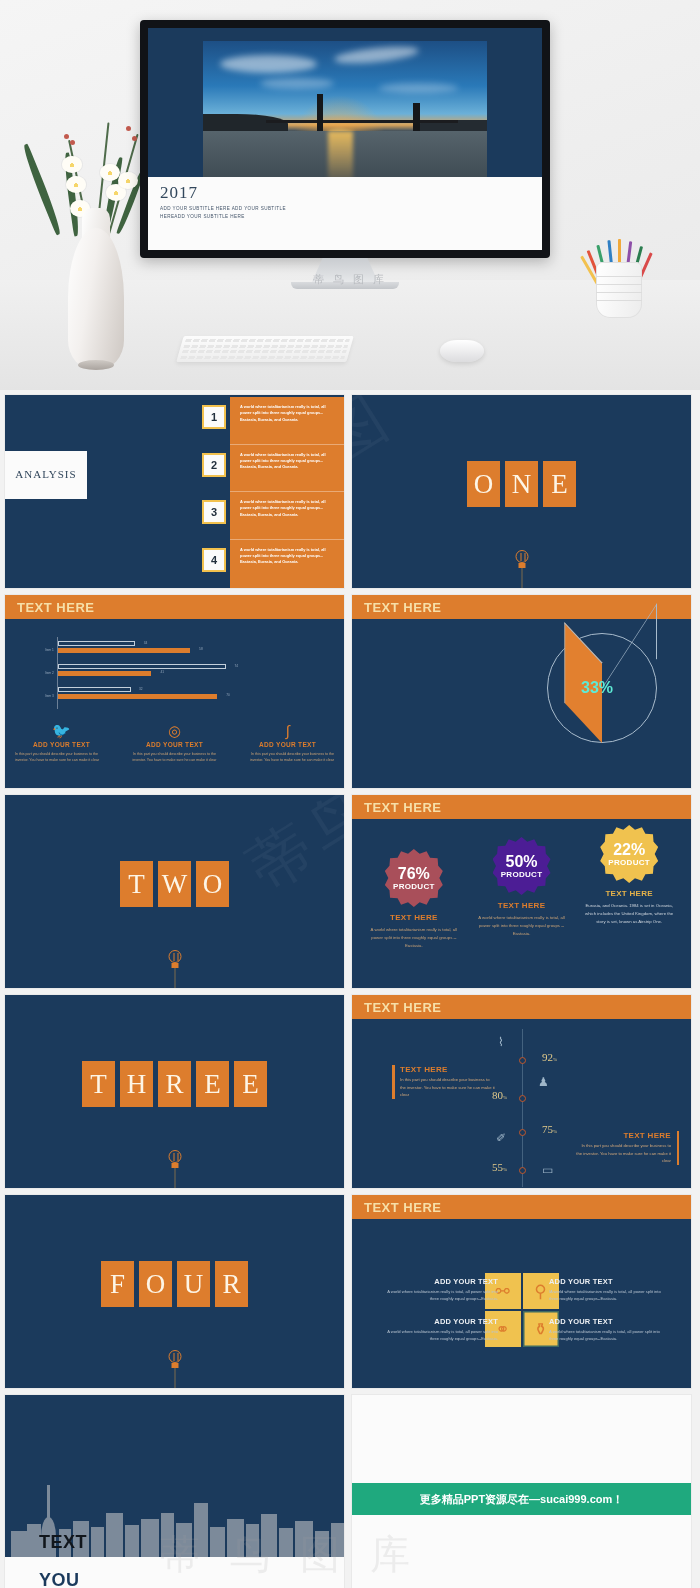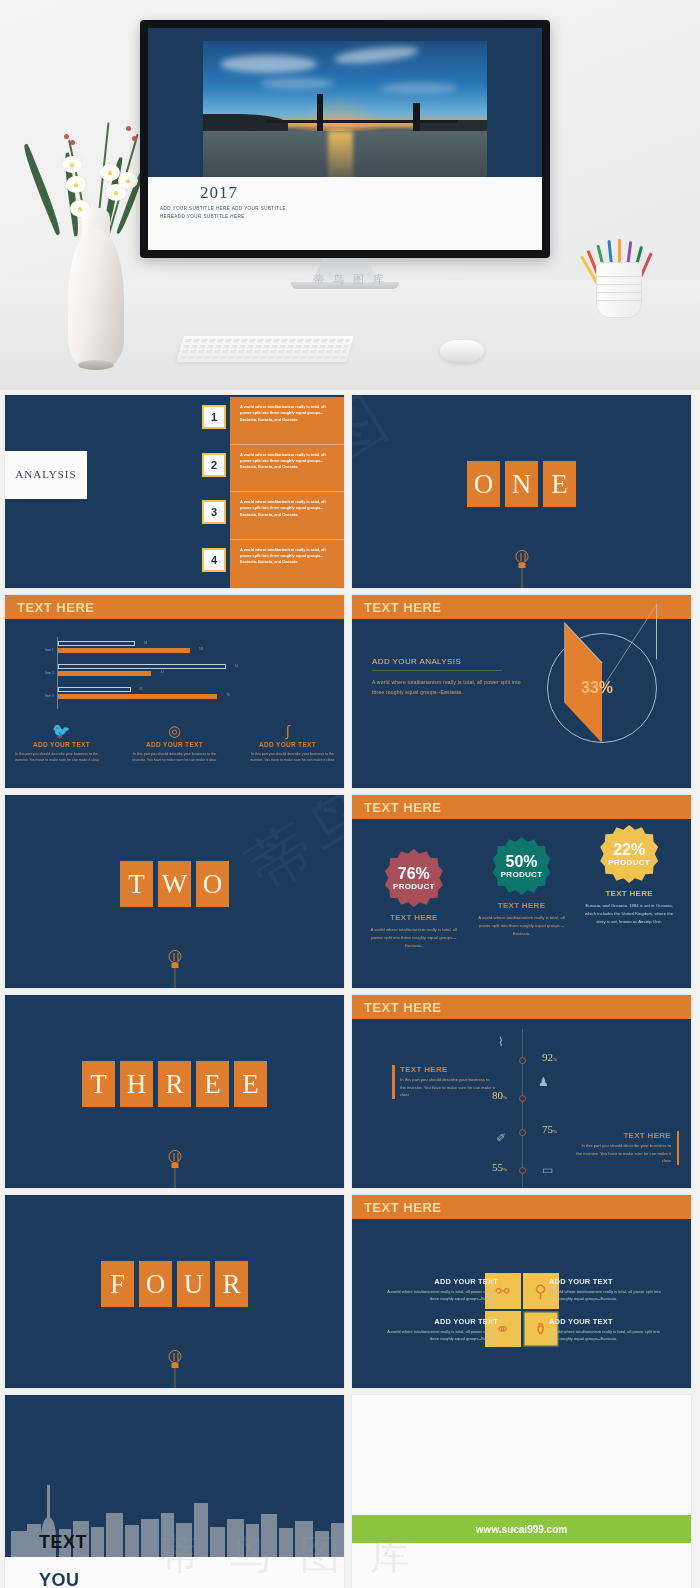--- a/index.html
+++ b/index.html
@@ -48,21 +48,21 @@
   .hill{position:absolute;left:0;bottom:36%;width:30%;height:12%;background:#20262b;border-radius:0 60% 0 0;}
   .hill2{position:absolute;right:0;bottom:36%;width:26%;height:8%;background:#242b31;border-radius:60% 0 0 0;}
   .water{position:absolute;left:0;bottom:0;width:100%;height:36%;
     background:linear-gradient(180deg,#56646c 0%,#47545c 60%,#3e4a52 100%);}
   .sunpath{position:absolute;left:44%;bottom:0;width:9%;height:36%;
     background:linear-gradient(180deg,rgba(255,200,90,.85),rgba(255,180,70,.12));filter:blur(2px);}
   .slide-caption {
     position:absolute; left:0; bottom:0; width:100%; height:33%;
     background:#fbfbfb; padding:7px 12px;
   }
-  .cap-year { font-family:"Liberation Serif",serif; font-size:17px; color:#32475c; line-height:1; letter-spacing:1px;margin-left:40px;}
+  .cap-year { font-family:"Liberation Serif",serif; font-size:17px; color:#32475c; line-height:1; letter-spacing:1px;}
   .cap-title { font-family:"Liberation Serif",serif; font-size:13px; color:#32475c; letter-spacing:1.5px; margin-top:1px;}
   .cap-sub { font-size:4.6px; color:#44556a; letter-spacing:.4px; margin-top:4px; line-height:1.7; }
   .monitor-neck { width:66px; height:24px; margin:0 auto;
     background:linear-gradient(180deg,#c9ccd0,#e6e8ea); clip-path:polygon(16% 0,84% 0,100% 100%,0 100%);}
   .monitor-foot { width:108px; height:7px; margin:0 auto; border-radius:0 0 6px 6px;
     background:linear-gradient(180deg,#d9dbde,#c3c6ca);}
   .brand-wm {
     position:absolute; left:250px; top:272px; width:200px; text-align:center;
     font-size:11px; color:#b9bcc0; letter-spacing:3px;
   }
@@ -165,21 +165,21 @@
   .social-col:first-child .social-body{text-align:left;}
   .social-col:last-child .social-body{text-align:right;}
 
   
   .pie-wrap{position:absolute;right:34px;top:38px;width:110px;height:110px;}
   .pie-circle{position:absolute;inset:0;border-radius:50%;border:1.4px solid #a9bccd;}
   .pie-slice{position:absolute;left:50%;top:50%;width:50%;height:50%;
     transform-origin:0 100%;background:#e2802f;}
   .pie-cut{position:absolute;left:50%;top:50%;width:50%;height:50%;
     transform-origin:0 100%;border-top:1.4px solid #a9bccd;border-right:1.4px solid #a9bccd;}
-  .pie-pct{position:absolute;left:34px;top:46px;font-size:16px;font-weight:bold;color:#fdba74;}
+  .pie-pct{position:absolute;left:34px;top:46px;font-size:16px;font-weight:bold;color:#5eead4;}
   .pie-left{position:absolute;left:20px;top:62px;width:150px;}
   .pie-h{font-size:8px;color:#e9b982;letter-spacing:.4px;margin-bottom:4px;}
   .pie-rule{height:1px;background:#4c6a55;margin-bottom:6px;width:130px;}
   .pie-b{font-size:5px;color:#d9a273;line-height:2;letter-spacing:.2px;}
 
   
   .badges{position:absolute;left:0;top:30px;width:100%;display:flex;padding:0 8px;}
   .badge-col{flex:1;text-align:center;padding:0 6px;}
   .starburst{width:58px;height:58px;margin:0 auto 6px;
     display:flex;flex-direction:column;align-items:center;justify-content:center;
@@ -414,25 +414,20 @@
         <div class="social-col">
           <div class="social-icon">∫</div>
           <div class="social-title">ADD YOUR TEXT</div>
           <div class="social-body">In this part you should describe your business to the investor. You have to make sure he can make it clear</div>
         </div>
       </div>
     </div>
 
     <div class="slide">
       <div class="bar-header">TEXT HERE</div>
-      <div class="pie-left">
-        <div class="pie-h">ADD YOUR ANALYSIS</div>
-        <div class="pie-rule"></div>
-        <div class="pie-b">A world where totalitarianism really is total, all power split into three roughly equal groups--Eastasia.</div>
-      </div>
       <div class="pie-wrap">
         <div class="pie-circle"></div>
         <div class="pie-slice" style="transform:rotate(-43deg) skewY(-47deg);"></div>
         <div class="pie-cut" style="transform:rotate(-43deg) skewY(-47deg);"></div>
         <div class="pie-cut" style="transform:rotate(0deg) skewY(-57deg);"></div>
         <div class="pie-pct">33%</div>
       </div>
     </div>
   </div>
 
@@ -456,21 +451,21 @@
       <div class="badges">
         <div class="badge-col c1x">
           <div class="starburst" style="background:#a94f5a;">
             <div class="sb-pct">76%</div>
             <div class="sb-lbl">PRODUCT</div>
           </div>
           <div class="badge-title">TEXT HERE</div>
           <div class="badge-body">A world where totalitarianism really is total, all power split into three roughly equal groups --Eastasia.</div>
         </div>
         <div class="badge-col c2x">
-          <div class="starburst" style="background:#0f766e;">
+          <div class="starburst" style="background:#4c1d95;">
             <div class="sb-pct">50%</div>
             <div class="sb-lbl">PRODUCT</div>
           </div>
           <div class="badge-title">TEXT HERE</div>
           <div class="badge-body">A world where totalitarianism really is total, all power split into three roughly equal groups --Eastasia.</div>
         </div>
         <div class="badge-col c3x">
           <div class="starburst" style="background:#f0c24f;">
             <div class="sb-pct">22%</div>
             <div class="sb-lbl">PRODUCT</div>
@@ -605,18 +600,18 @@
         <div class="bld" style="left:290px;width:18px;height:36px;"></div>
         <div class="bld" style="left:310px;width:14px;height:26px;"></div>
         <div class="bld" style="left:326px;width:15px;height:34px;"></div>
       </div>
       <div class="thanks-white"></div>
       <div class="thanks-1">TEXT</div>
       <div class="thanks-2">YOU</div>
     </div>
 
     <div class="promo">
-      <div class="promo-lime">www.sucai999.com</div>
+      <div class="promo-green">更多精品PPT资源尽在—sucai999.com！</div>
     </div>
   </div>
 </div>
 
 <div class="page-wm">蒂 鸟 图 库</div>
 
 </body></html>

